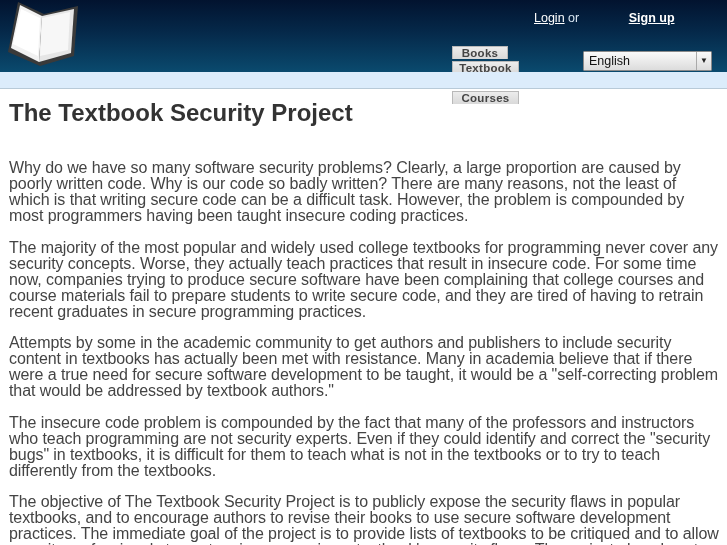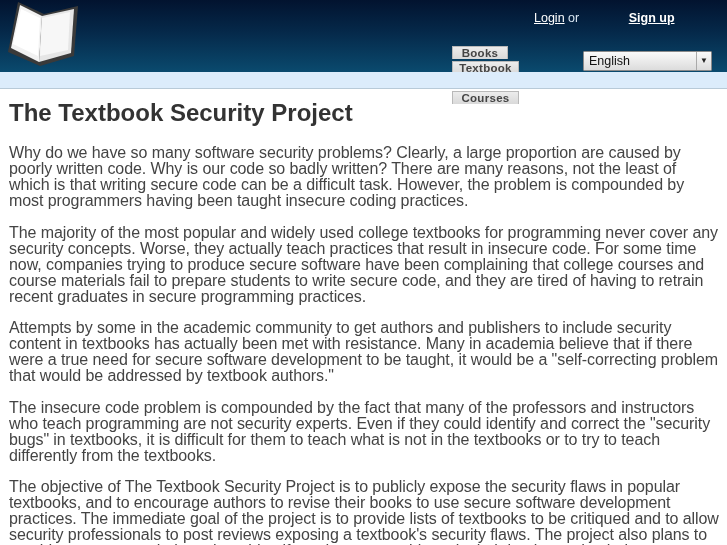--- a/index.html
+++ b/index.html
@@ -38,21 +38,21 @@
       font-size: 11.5px; font-weight: bold; color: #444; letter-spacing: 0.3px;
       display: flex; align-items: center; justify-content: center; cursor: pointer;
     }
     .subbar {
       position: absolute; left: 0; top: 72px; width: 727px; height: 17px;
       background: #dcecfb; border-bottom: 1px solid #b8cad8;
     }
     .content { position: absolute; left: 9px; top: 98px; width: 710px; }
     h1 {
       font-family: "Liberation Sans", sans-serif; font-weight: bold;
-      font-size: 24px; color: #333; line-height: 30px; margin-bottom: 17px;
+      font-size: 24px; color: #333; line-height: 30px; margin-bottom: 32px;
     }
     p {
       font-size: 16px; line-height: 16px; color: #444; margin-bottom: 15.6px;
       letter-spacing: -0.08px;
     }
   </style>
 </head>
 <body>
 
 <div class="header">

